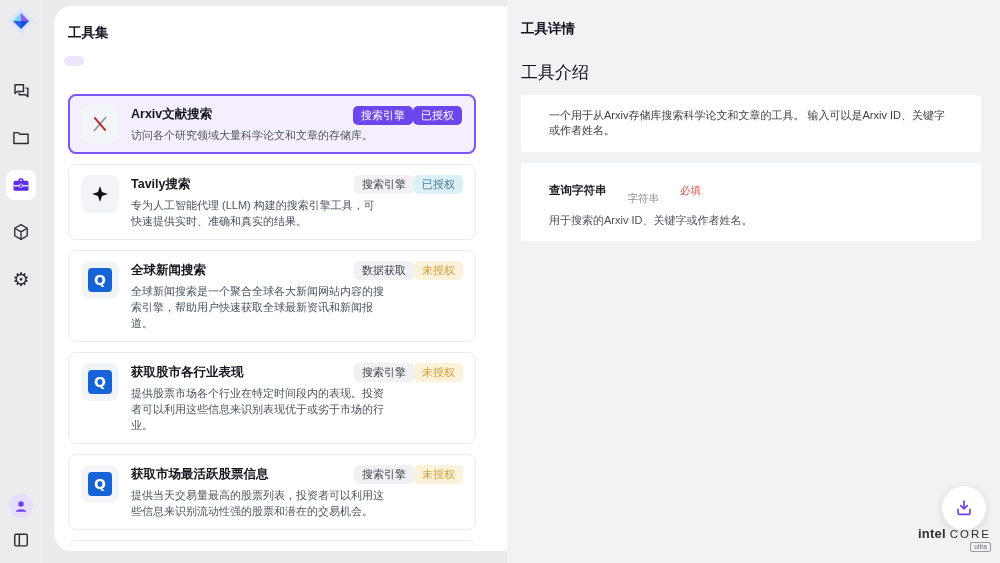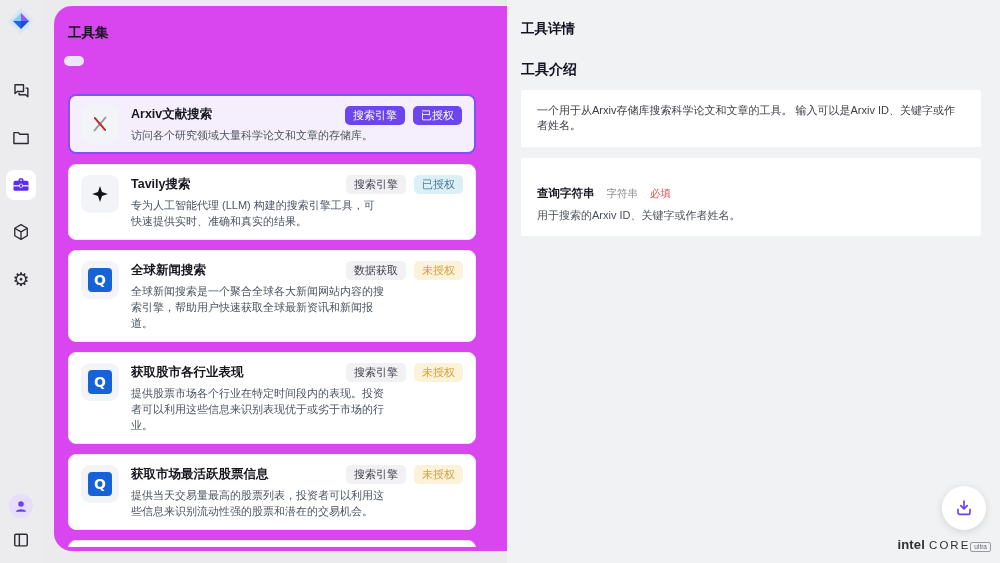--- a/index.html
+++ b/index.html
@@ -13,65 +13,65 @@
   .rail { position:absolute; left:0; top:0; width:42px; height:563px; background:#ececee; display:flex; flex-direction:column; align-items:center; }
   .logo { margin-top:6px; width:30px; height:30px; }
   .rail-nav { margin-top:44px; display:flex; flex-direction:column; align-items:center; gap:25px; }
   .rail-btn { width:22px; height:22px; display:flex; align-items:center; justify-content:center; cursor:pointer; }
   .rail-btn.boxed { width:30px; height:30px; background:#ffffff; border-radius:8px; margin:-4px 0; }
   .rail-bottom { position:absolute; left:0; bottom:12px; width:42px; display:flex; flex-direction:column; align-items:center; gap:11px; }
   .avatar-circle { width:24px; height:24px; border-radius:50%; background:#e7defb; display:flex; align-items:center; justify-content:center; }
   .glyph-gear { font-family:"DejaVu Sans",sans-serif; font-size:19px; color:#2b2b33; line-height:1; }
 
   
-  .list-panel { position:absolute; left:54px; top:6px; width:522px; height:545px; background:#d946ef; border-radius:18px; }
+  .list-panel { position:absolute; left:54px; top:6px; width:522px; height:545px; background:#ffffff; border-radius:18px; }
   .panel-title { margin:18px 0 0 14px; font-size:13.5px; font-weight:bold; color:#141421; }
   .tabs { display:flex; align-items:center; gap:7px; margin:14px 0 0 10px; }
   .tab { font-size:11.5px; color:#9a9aa5; padding:5px 10px; border-radius:6px; cursor:pointer; white-space:nowrap; }
   .tab.active { background:#ede6fb; color:#6f3ff0; }
 
   .tool-list { position:absolute; left:14px; top:88px; width:408px; bottom:4px; display:flex; flex-direction:column; gap:10px; overflow:hidden; }
   .tool-card { position:relative; background:#fff; border:1px solid #ebebf0; border-radius:8px; padding:10px 12px; display:flex; gap:12px; cursor:pointer; }
   .tool-card.selected { border:2px solid #7e55f3; background:#f5effd; padding:9px 11px; }
   .tool-icon { flex:0 0 38px; width:38px; height:38px; border-radius:9px; background:#f3f4f7; display:flex; align-items:center; justify-content:center; }
   .tool-icon .ic { display:none; }
   .tool-icon .ic.icon-visible { display:flex; align-items:center; justify-content:center; }
   .juhe { width:24px; height:24px; border-radius:4px; background:#1563d6; color:#fff; font-weight:bold; font-size:14px; font-family:"DejaVu Sans",sans-serif; align-items:center; justify-content:center; }
   .tool-body { flex:1; min-width:0; }
   .tool-name { font-size:12.5px; font-weight:bold; color:#17171f; margin-top:1px; }
   .tool-desc { margin-top:4px; font-size:11px; line-height:16px; color:#4b5360; max-width:254px; }
-  .badges { position:absolute; top:10px; right:12px; display:flex; gap:8px; }
+  .badges { position:absolute; top:10px; right:12px; display:flex; }
   .badge { font-size:11px; line-height:1; padding:4px 8px; border-radius:5px; white-space:nowrap; }
   .badge--purple { background:#6b46ec; color:#ffffff; }
   .badge--gray   { background:#f1f1f4; color:#3f3f4a; }
   .badge--cyan   { background:#dbeff6; color:#4a7d94; }
   .badge--yellow { background:#fcf2d9; color:#d2a23f; }
 
   
   .scrollbar { position:absolute; right:1px; top:82px; bottom:8px; width:12px; background:#fafafa; border-radius:2px; }
   .sb-arrow { position:absolute; left:2px; width:0; height:0; border-left:4px solid transparent; border-right:4px solid transparent; cursor:pointer; }
   .sb-up   { top:5px; border-bottom:5px solid #6a6a70; }
   .sb-down { bottom:5px; border-top:5px solid #6a6a70; }
   .sb-thumb { position:absolute; left:2px; top:18px; width:8px; height:168px; background:#c5c5c8; border-radius:4px; cursor:grab; }
 
   
   .detail-panel { position:absolute; left:507px; top:0; width:493px; height:563px; background:#f1f2f4; padding:20px 19px 0 14px; }
   .detail-title { font-size:13.5px; font-weight:bold; color:#141421; }
-  .section-h { margin-top:23px; font-size:14px; font-weight:bold; color:#141421; }
-  .detail-card { margin-top:11px; background:#ffffff; border-radius:2px; padding:13px 16px; }
+  .section-h { margin-top:23px; font-size:17px; font-weight:normal; color:#141421; }
+  .detail-card { margin-top:11px; background:#ffffff; border-radius:2px; padding:13px 28px; }
   .intro-text { font-size:11px; line-height:1.4; color:#3c3c46; }
-  .param-line1 { display:flex; align-items:flex-end; gap:12px; }
+  .param-line1 { display:flex; align-items:center; gap:21px; }
   .param-name { font-size:11.5px; font-weight:bold; color:#17171f; }
   .param-type { font-size:10.5px; color:#8c8c96;margin-top:16px; }
   .param-required { font-size:10.5px; color:#e05252; }
   .param-desc { margin-top:7px; font-size:11px; color:#4b5158; }
 
   
   .fab { position:absolute; right:14px; bottom:33px; width:44px; height:44px; border-radius:50%; background:#ffffff; box-shadow:0 2px 8px rgba(0,0,0,.12); display:flex; align-items:center; justify-content:center; cursor:pointer; }
-  .brand { position:absolute; right:9px; bottom:11px; display:flex; flex-direction:row; align-items:flex-end; }
+  .brand { position:absolute; right:9px; bottom:11px; display:flex; flex-direction:column; align-items:flex-end; }
   .brand-row { display:flex; align-items:baseline; }
   .brand-intel { font-size:13px; font-weight:bold; color:#2f2f33; letter-spacing:.2px; }
   .brand-core { font-size:11.5px; font-weight:400; color:#2f2f33; letter-spacing:2px; margin-left:4px; }
   .brand-ultra { margin-top:1px; font-size:6.5px; color:#6a6a70; border:1px solid #9a9a9f; border-radius:2px; padding:0 3px; line-height:8px; }
 
   svg { display:block; }
 </style>
 </head>
 <body>
 

